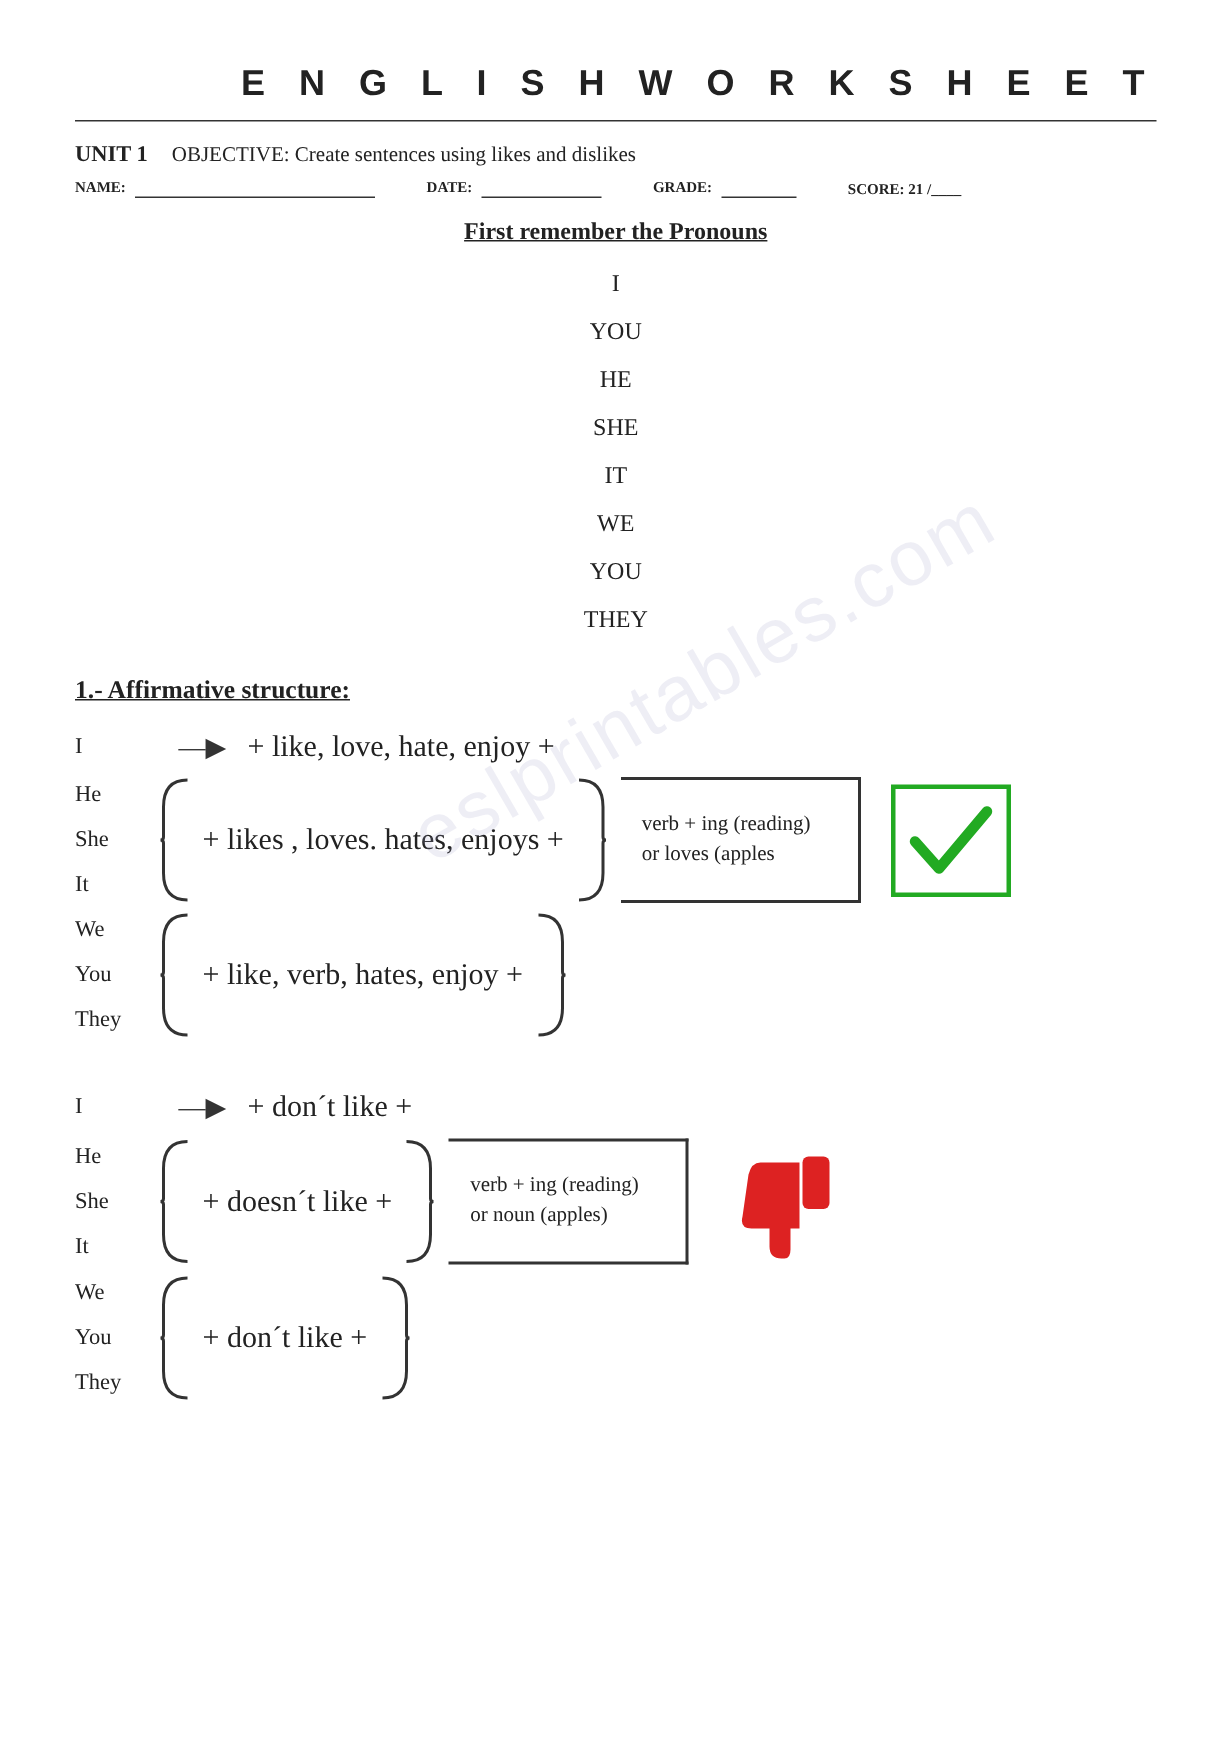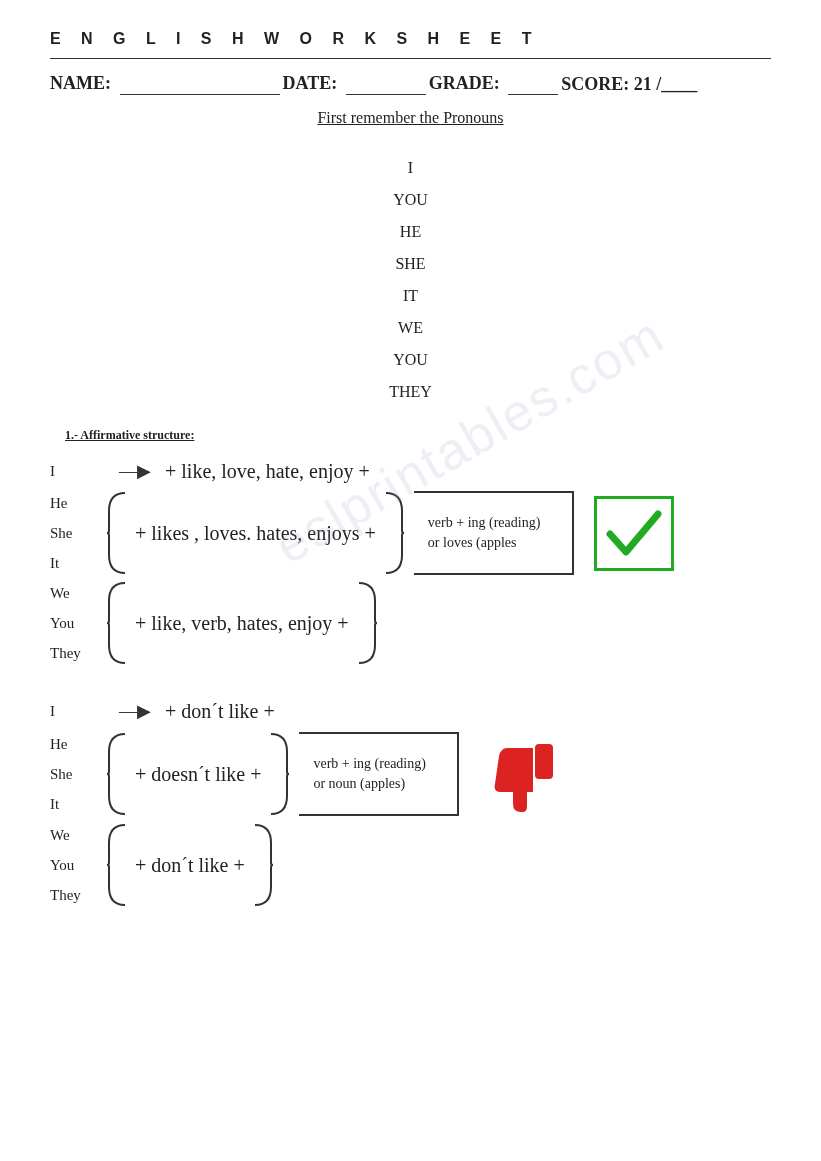--- a/index.html
+++ b/index.html
@@ -6,46 +6,47 @@
     body {
       background: #fff;
       font-family: 'Comic Sans MS', 'Chalkboard SE', cursive;
       width: 821px;
       min-height: 1161px;
       padding: 30px 50px;
       color: #222;
       font-size: 15px;
     }
     .page-title {
-      text-align: left;
-      font-size: 16px;
+      text-align: right;
+      font-size: 24px;
       font-weight: bold;
       letter-spacing: 8px;
       margin-bottom: 10px;
       font-family: Arial, sans-serif;
+      margin-top: 12px;
     }
     .divider {
       border: none;
       border-top: 1.5px solid #333;
       margin-bottom: 14px;
     }
     .unit-line {
       display: flex;
       align-items: center;
       gap: 16px;
       margin-bottom: 8px;
       font-size: 15px;
     }
     .unit-label { font-weight: bold; }
     .objective { font-size: 14px; }
     .info-line {
       display: flex;
-      gap: 3px;
+      gap: 34px;
       margin-bottom: 14px;
-      font-size: 18px;
+      font-size: 10px;
       align-items: flex-end;
     }
     .info-line .field-label { font-weight: bold; }
     .underline-field {
       border-bottom: 1px solid #333;
       display: inline-block;
       min-width: 160px;
       margin-left: 4px;
     }
     .underline-field-sm {
@@ -56,37 +57,36 @@
     }
     .underline-field-xs {
       border-bottom: 1px solid #333;
       display: inline-block;
       min-width: 50px;
       margin-left: 4px;
     }
     .pronouns-title {
       text-align: center;
       font-size: 16px;
-      font-weight: normal;
+      font-weight: bold;
       text-decoration: underline;
-      margin-bottom: 25px;
+      margin-bottom: 10px;
     }
     .pronouns-list {
       text-align: center;
       line-height: 2;
       font-size: 16px;
       margin-bottom: 20px;
     }
     .section-title {
-      font-size: 12px;
+      font-size: 17px;
       font-weight: bold;
       text-decoration: underline;
       margin-bottom: 14px;
       margin-top: 18px;
-      margin-left: 15px;
     }
     .aff-row {
       display: flex;
       align-items: center;
       min-height: 28px;
       font-size: 15px;
     }
     .p-name {
       width: 55px;
       display: inline-block;
@@ -138,20 +138,24 @@
 </head>
 <body>
 
 <div class="page-wrap">
 
   <div class="watermark">eslprintables.com</div>
 
   <div class="page-title">E N G L I S H   W O R K S H E E T</div>
   <hr class="divider">
 
+  <div class="unit-line">
+    <span class="unit-label">UNIT 1</span>
+    <span class="objective">OBJECTIVE: Create sentences using likes and dislikes</span>
+  </div>
 
   <div class="info-line">
     <span>
       <span class="field-label">NAME:</span>
       <span class="underline-field">&nbsp;&nbsp;&nbsp;&nbsp;&nbsp;&nbsp;&nbsp;&nbsp;&nbsp;&nbsp;&nbsp;&nbsp;&nbsp;&nbsp;&nbsp;&nbsp;</span>
     </span>
     <span>
       <span class="field-label">DATE:</span>
       <span class="underline-field-sm">&nbsp;&nbsp;&nbsp;&nbsp;&nbsp;&nbsp;</span>
     </span>

